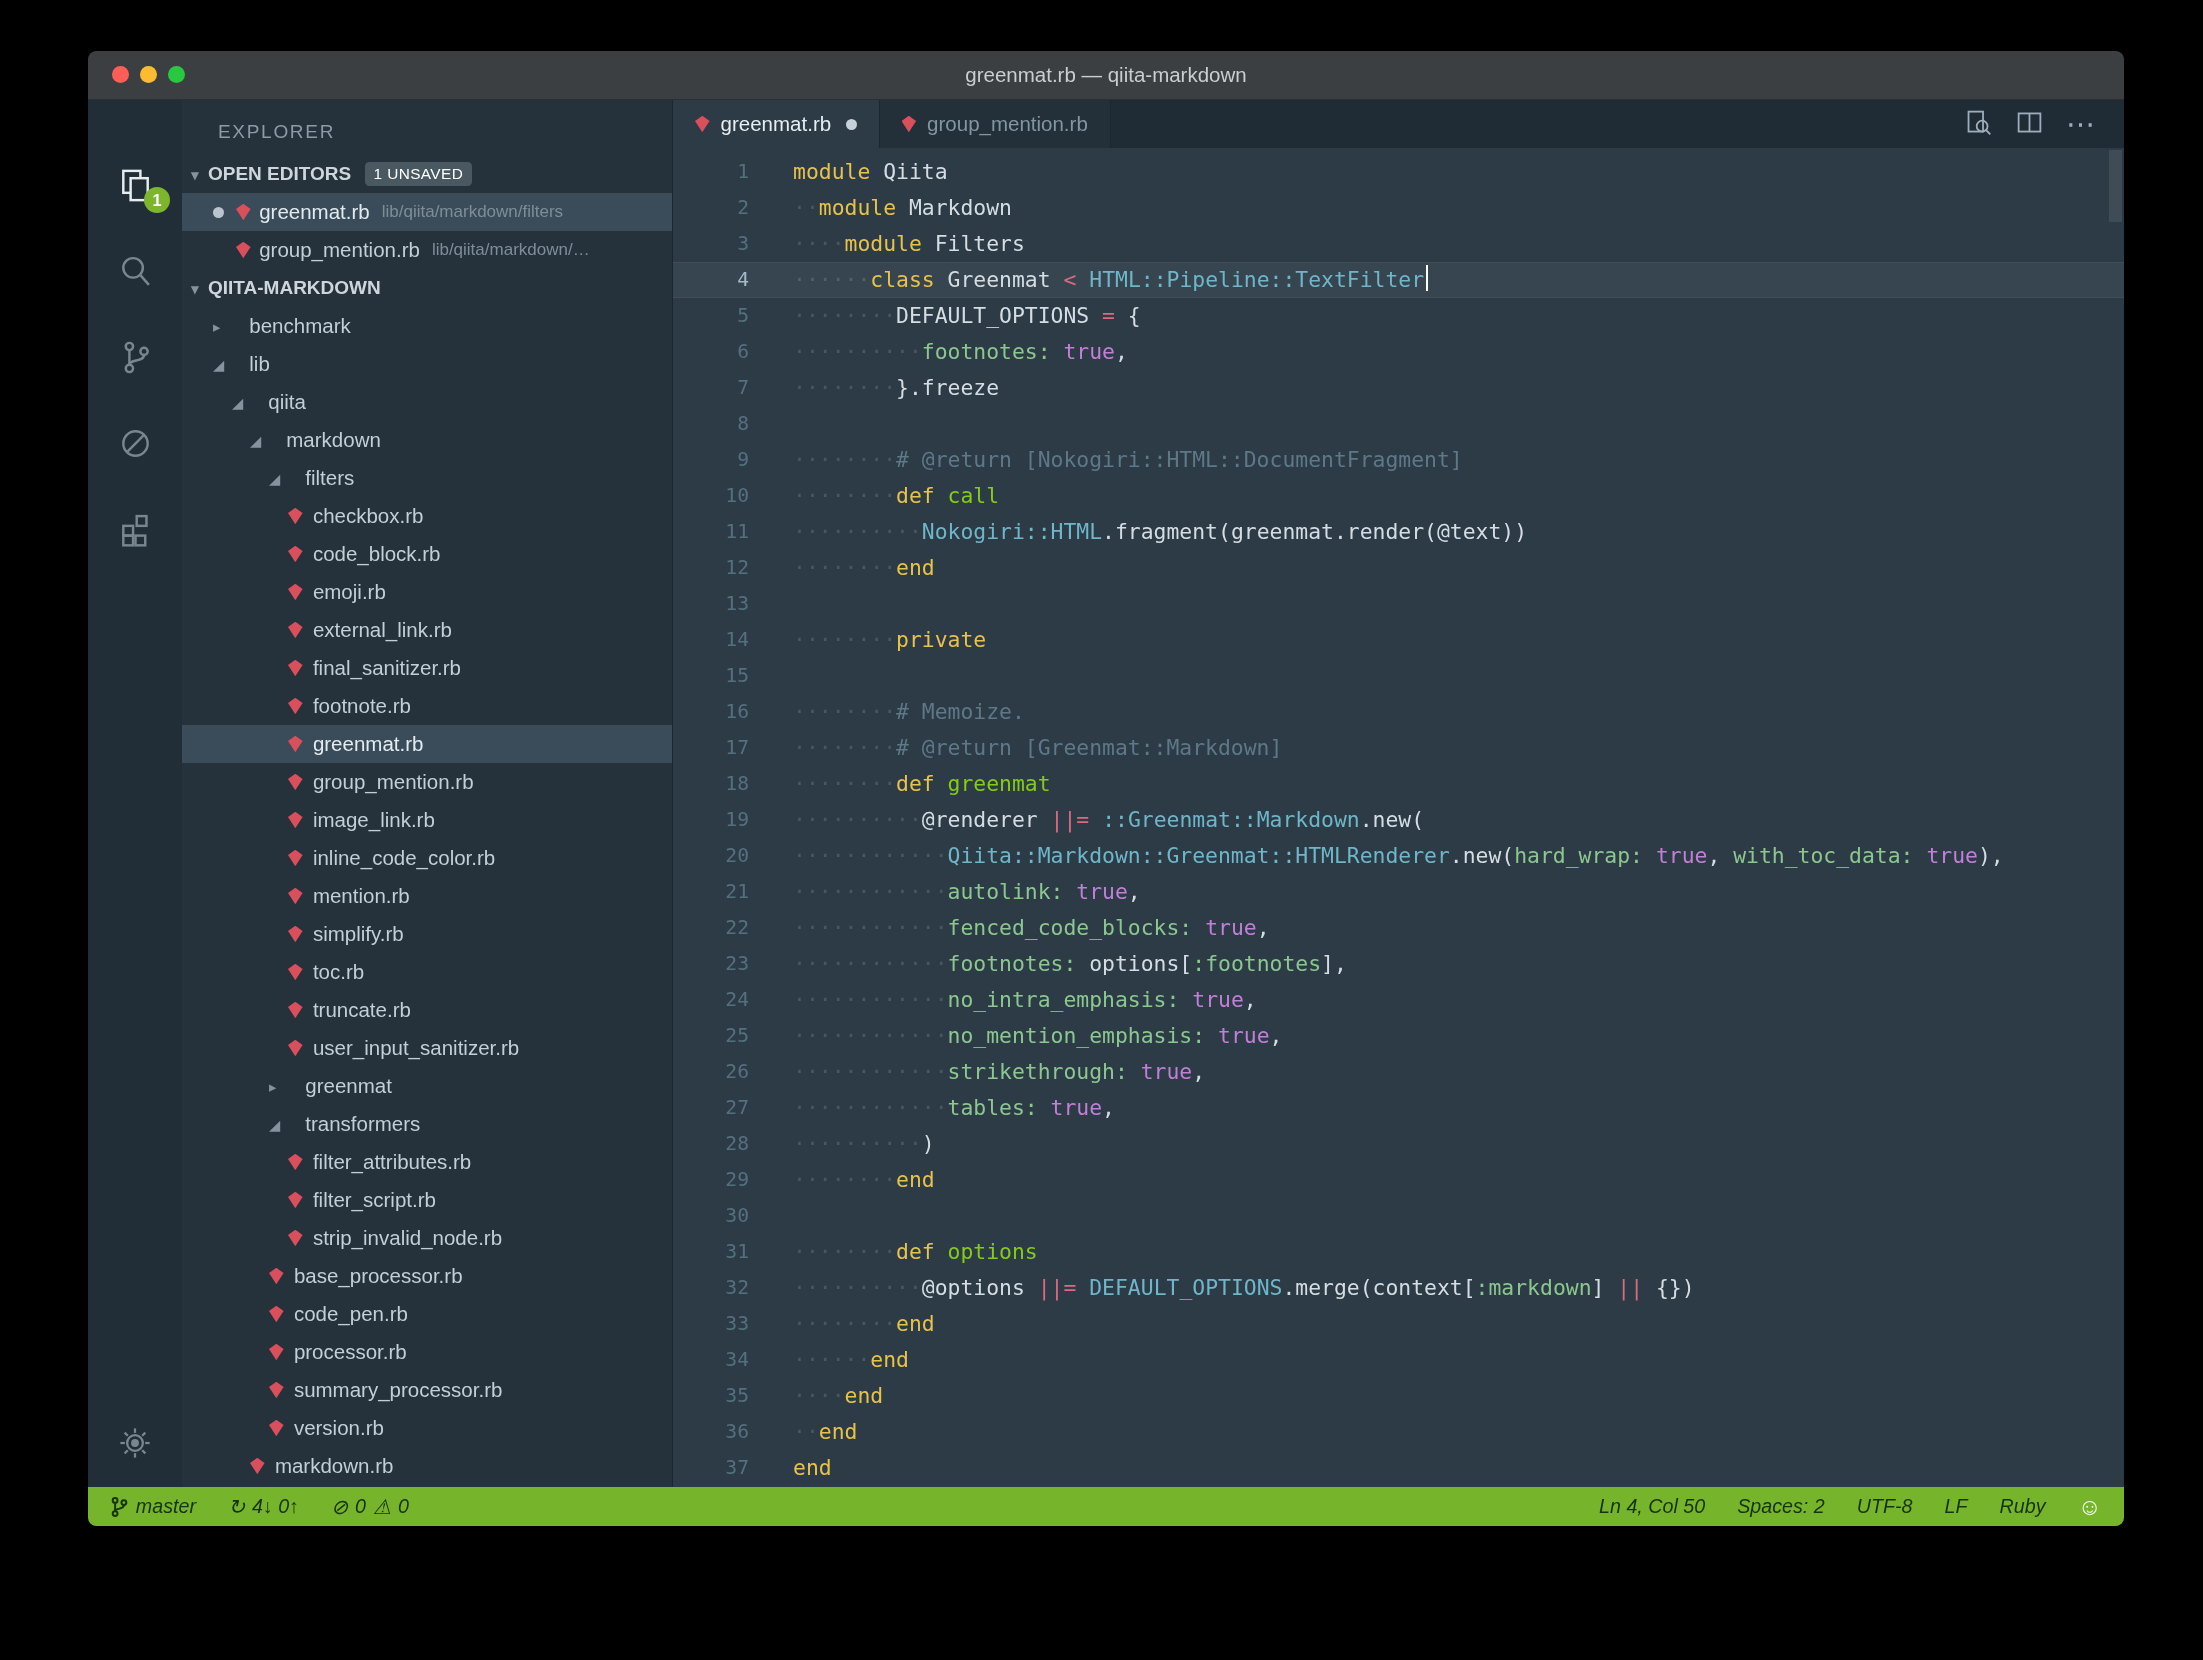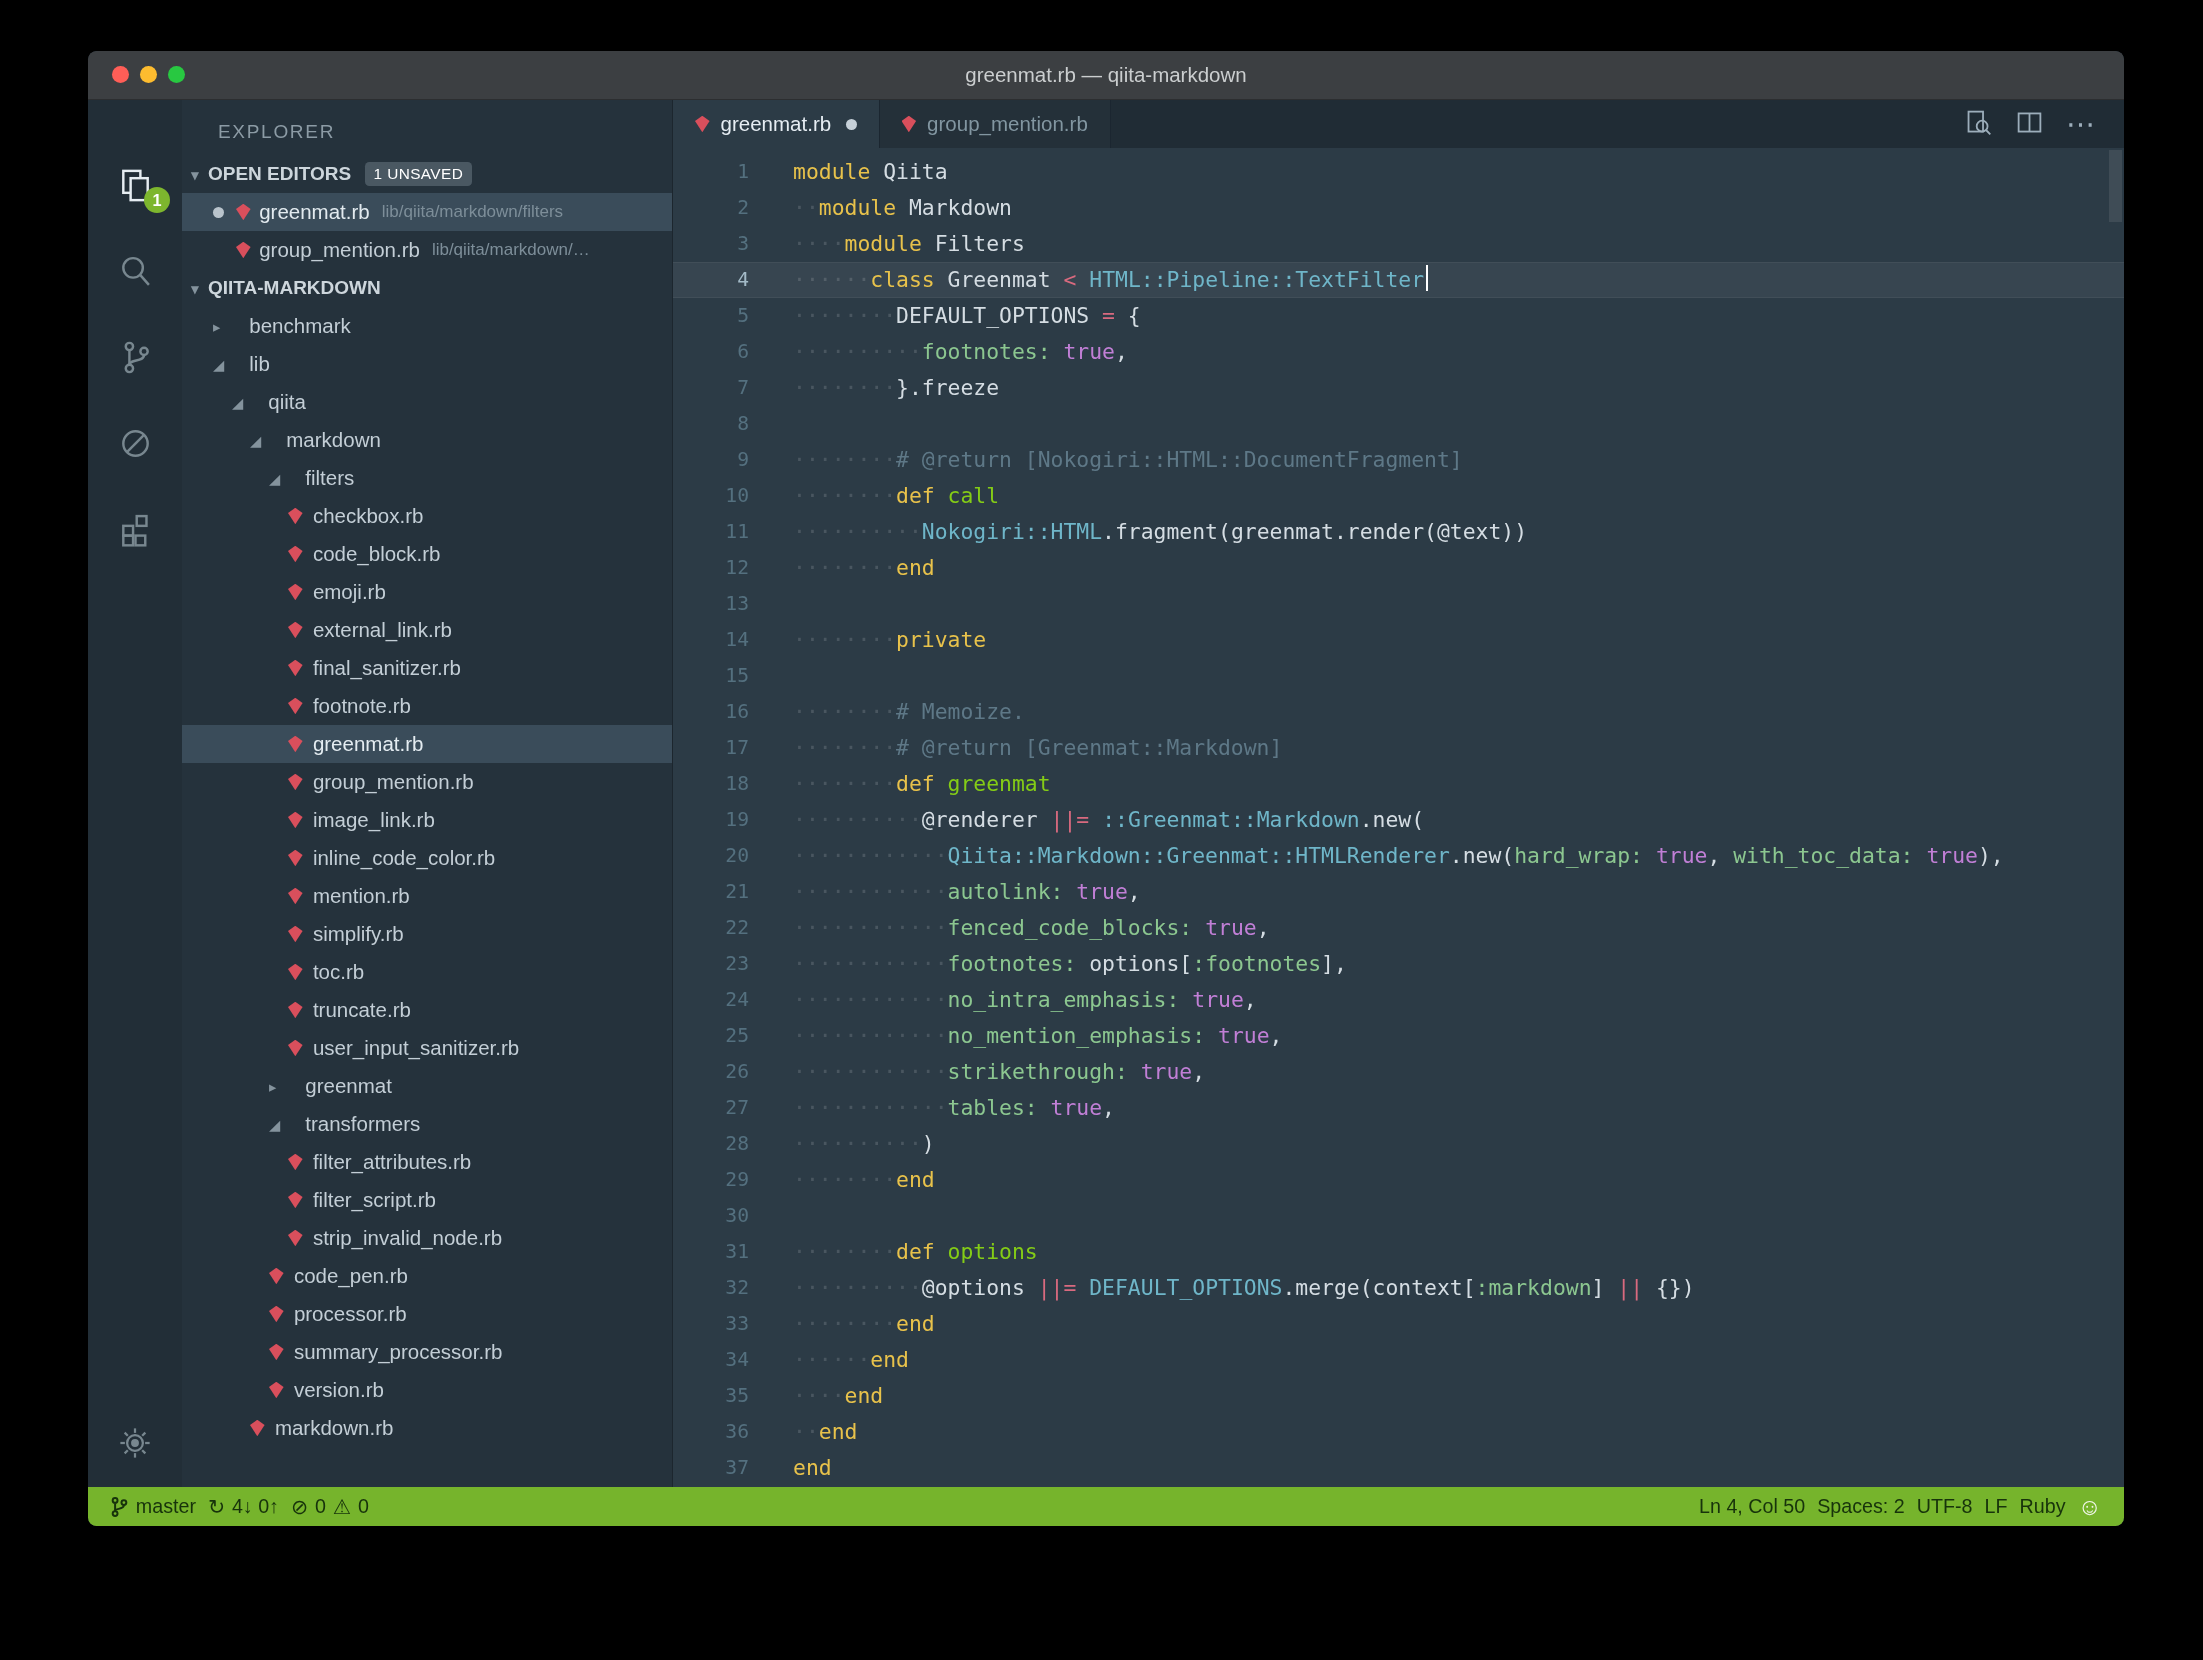--- a/index.html
+++ b/index.html
@@ -65,21 +65,21 @@
   .lc{padding-left:44px;color:#d5dde3;}
   .t-kw{color:#e8c24b}.t-fn{color:#84cc16}.t-ns{color:#6fb6c9}.t-sym{color:#8cc790}
   .t-bool{color:#c17fd6}.t-cmt{color:#5e7887}.t-op{color:#d96a7f}.t-tx{color:#d5dde3}
   .t-ws{color:rgba(255,255,255,.14)}
   .cursor{display:inline-block;width:2.6px;height:26px;background:#ffffff;margin-left:1.7px;vertical-align:-4.3px;}
   .scroll-thumb{position:absolute;top:50px;right:1.7px;width:13.7px;height:72px;background:rgba(255,255,255,.09);}
   
   .statusbar{position:absolute;left:0;right:0;bottom:0;height:39px;background:#76b42c;color:#17330b;
              display:flex;justify-content:space-between;align-items:center;padding:0 22px;box-sizing:border-box;
              font-size:19.7px;}
-  .sb-left,.sb-right{display:flex;align-items:center;gap:12px;}
+  .sb-left,.sb-right{display:flex;align-items:center;gap:32px;font-style:italic;}
   .sb-item{display:flex;align-items:center;gap:6.8px;white-space:nowrap;}
   .sb-ico{font-size:20.5px;}
   .sb-item svg{stroke:#17330b;fill:none;stroke-width:1.8;}
   .smiley{font-size:24px;color:#f2f7ec;}
 </style>
 </head>
 <body>
 
 <div class="screen">
   <div class="window">
@@ -266,20 +266,24 @@
               <span class="ruby-icon tree-file-icon"></span>
               <span class="tree-label">filter_attributes.rb</span>
             </div>
             <div class="tree-row" style="padding-left: 106px;">
               <span class="ruby-icon tree-file-icon"></span>
               <span class="tree-label">filter_script.rb</span>
             </div>
             <div class="tree-row" style="padding-left: 106px;">
               <span class="ruby-icon tree-file-icon"></span>
               <span class="tree-label">strip_invalid_node.rb</span>
+            </div>
+            <div class="tree-row" style="padding-left: 87px;">
+              <span class="ruby-icon tree-file-icon"></span>
+              <span class="tree-label">base_processor.rb</span>
             </div>
             <div class="tree-row" style="padding-left: 87px;">
               <span class="ruby-icon tree-file-icon"></span>
               <span class="tree-label">code_pen.rb</span>
             </div>
             <div class="tree-row" style="padding-left: 87px;">
               <span class="ruby-icon tree-file-icon"></span>
               <span class="tree-label">processor.rb</span>
             </div>
             <div class="tree-row" style="padding-left: 87px;">

